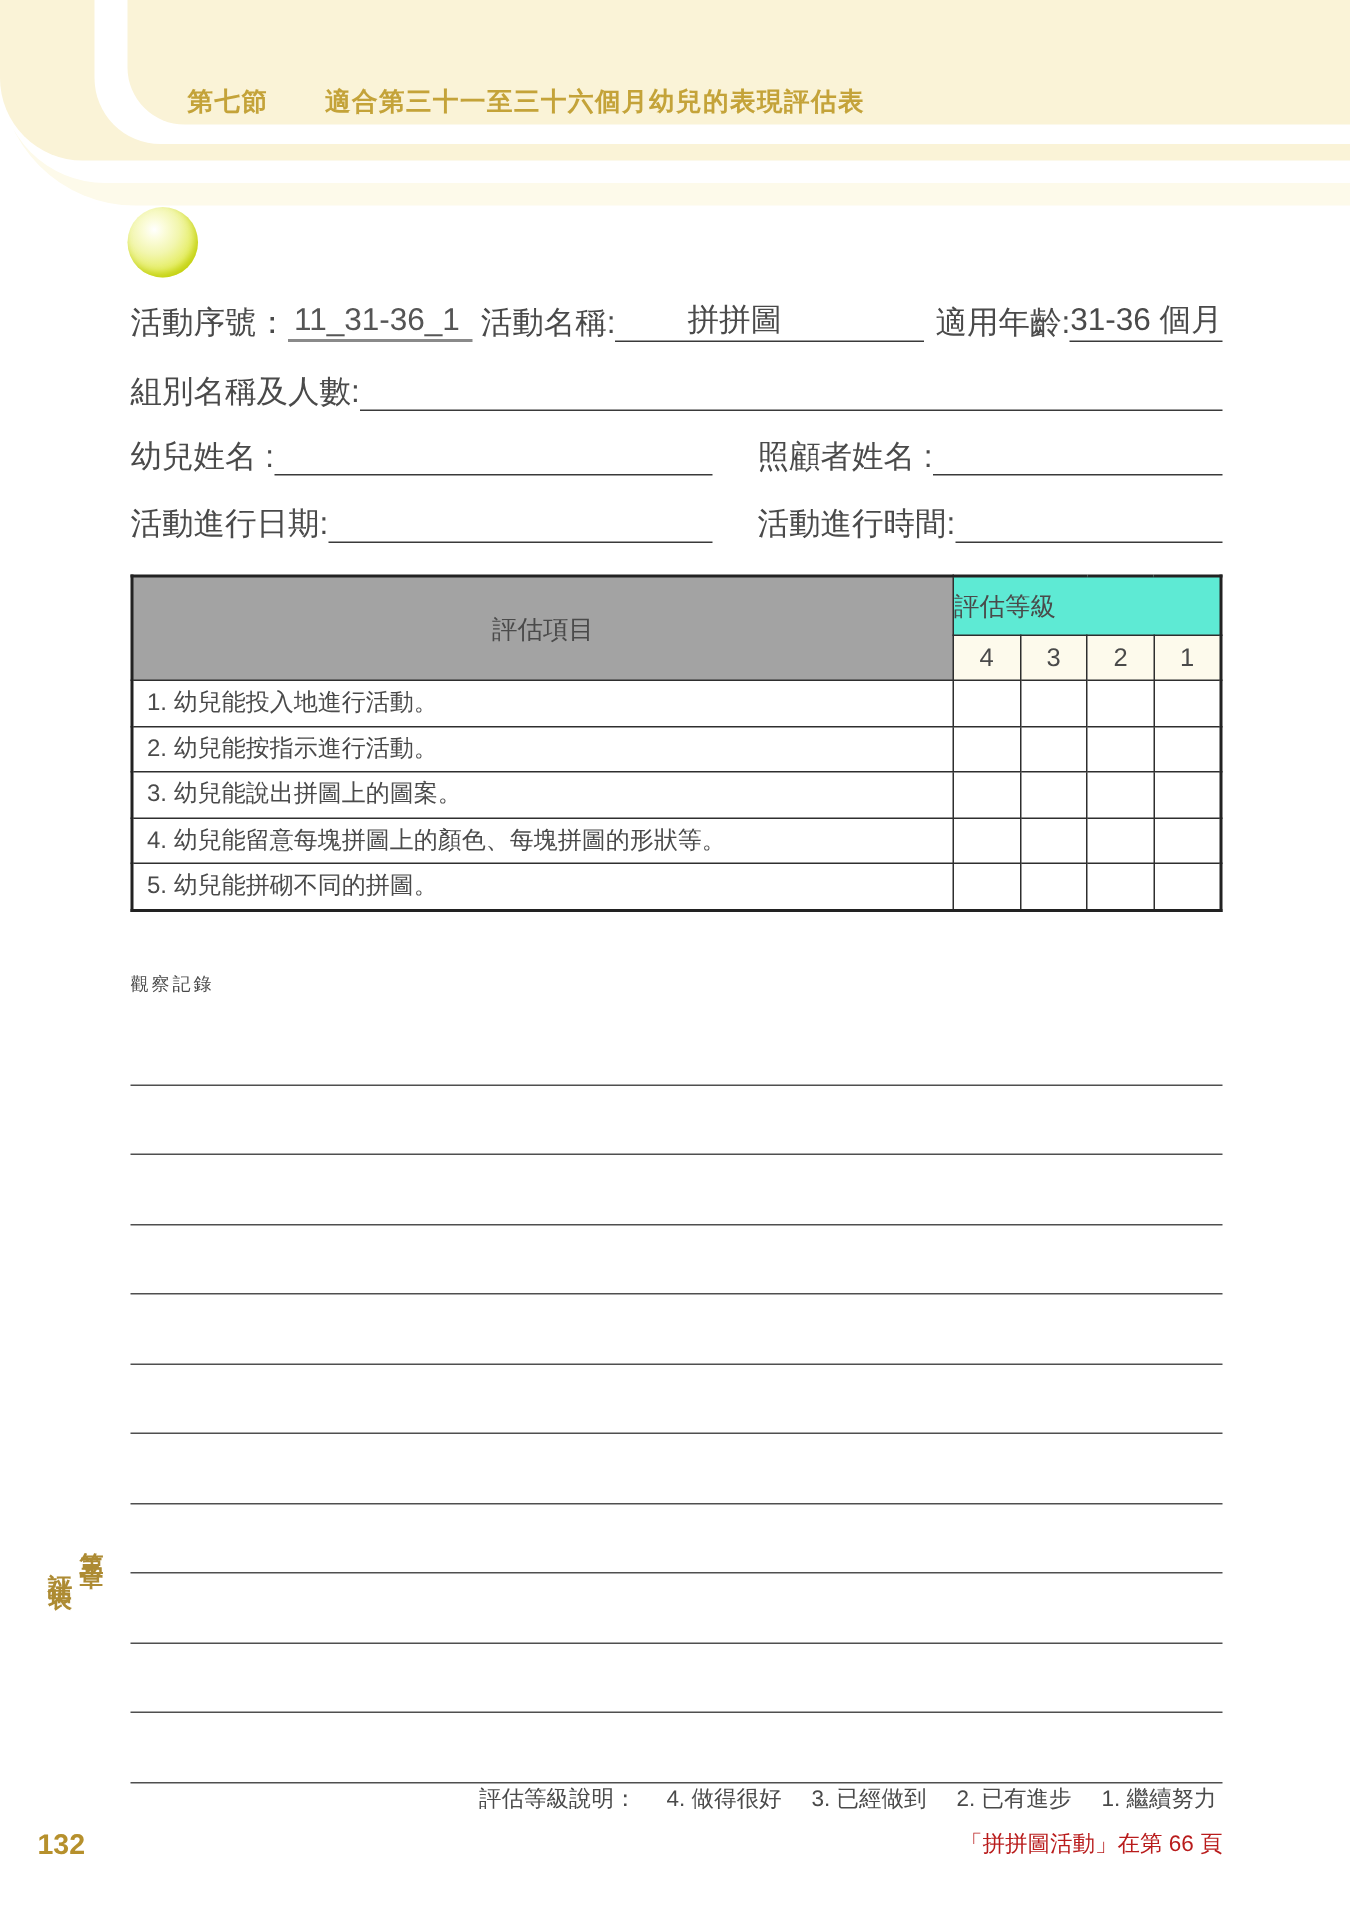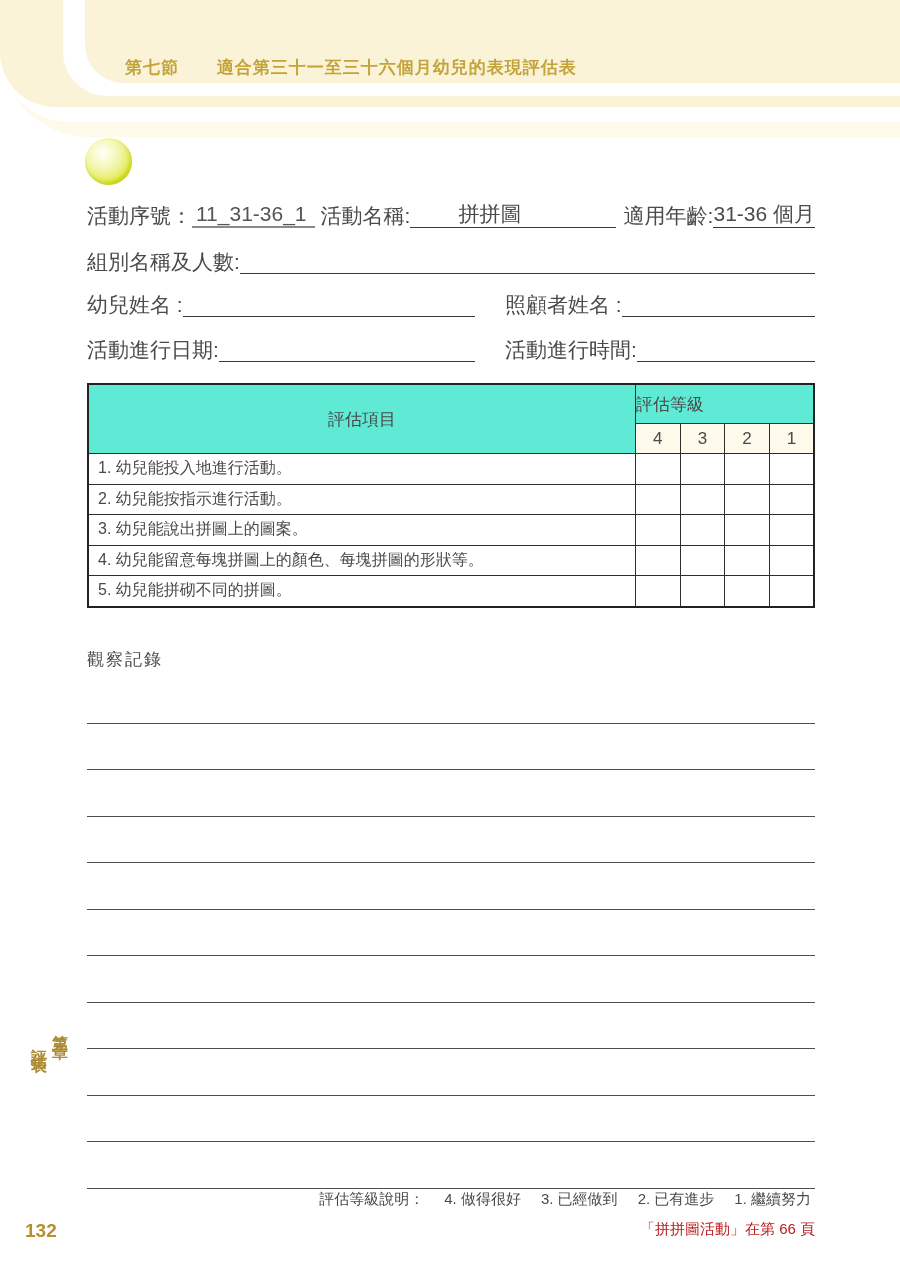--- a/index.html
+++ b/index.html
@@ -32,28 +32,28 @@
   .ml6{margin-left:6px;} .ml8{margin-left:8px;} .ml30{margin-left:30px;}
   .field-name{width:252px;padding-left:48px;box-sizing:border-box;}
   .field-age{text-align:center;}
   .left-group{display:flex;width:388px;align-items:flex-end;}
   .left-group .line{flex:1;}
 
   
   .assess-table{position:absolute;left:87px;top:383px;width:728px;border-collapse:collapse;table-layout:fixed;
                 border:2px solid #222;font-size:16px;color:#4a4a4a;}
   .assess-table th,.assess-table td{border:1px solid #2e2e2e;padding:0;}
-  .item-head{width:546px;background:#5eead4;font-weight:normal;font-size:17px;text-align:center;}
+  .item-head{width:546px;background:#a3a3a3;font-weight:normal;font-size:17px;text-align:center;}
   .grade-head{background:#5eead4;font-weight:normal;font-size:17px;text-align:left;height:38px;}
   .g-cell{width:45.5px;text-align:center;font-size:17px;color:#4a4a4a;background:#FDFAEC;height:29px;font-weight:normal;}
   .assess-table tbody td{background:#ffffff;height:29.5px;}
   .assess-table tbody td.item-cell{text-align:left;padding-left:9px;}
 
   
-  .obs-label{position:absolute;left:87px;top:648px;font-size:17px;color:#4a4a4a;letter-spacing:2px;}
+  .obs-label{position:absolute;left:87px;top:648px;font-size:12px;color:#4a4a4a;letter-spacing:2px;}
   .rules{position:absolute;left:87px;right:85px;top:677px;}
   .rule{height:45.5px;border-bottom:1.5px solid #4f4f4f;}
 
   
   .sidebar{position:absolute;left:28px;top:1022px;writing-mode:vertical-rl;text-orientation:upright;
            color:#AD8B33;font-size:16px;font-weight:bold;letter-spacing:4px;}
   .sidebar .sec{margin-top:14px;}
   .page-num{position:absolute;left:25px;top:1220px;font-size:19px;font-weight:bold;color:#B6902C;}
 
   

